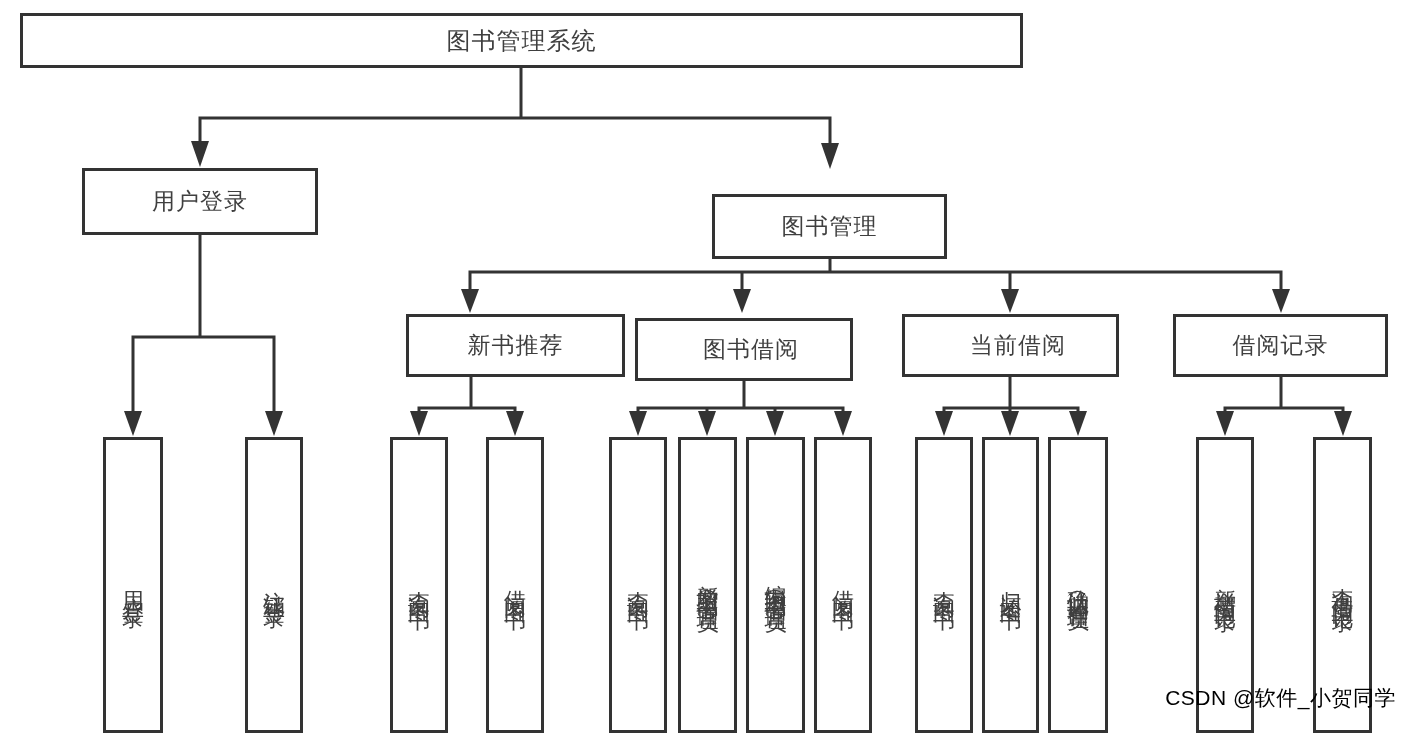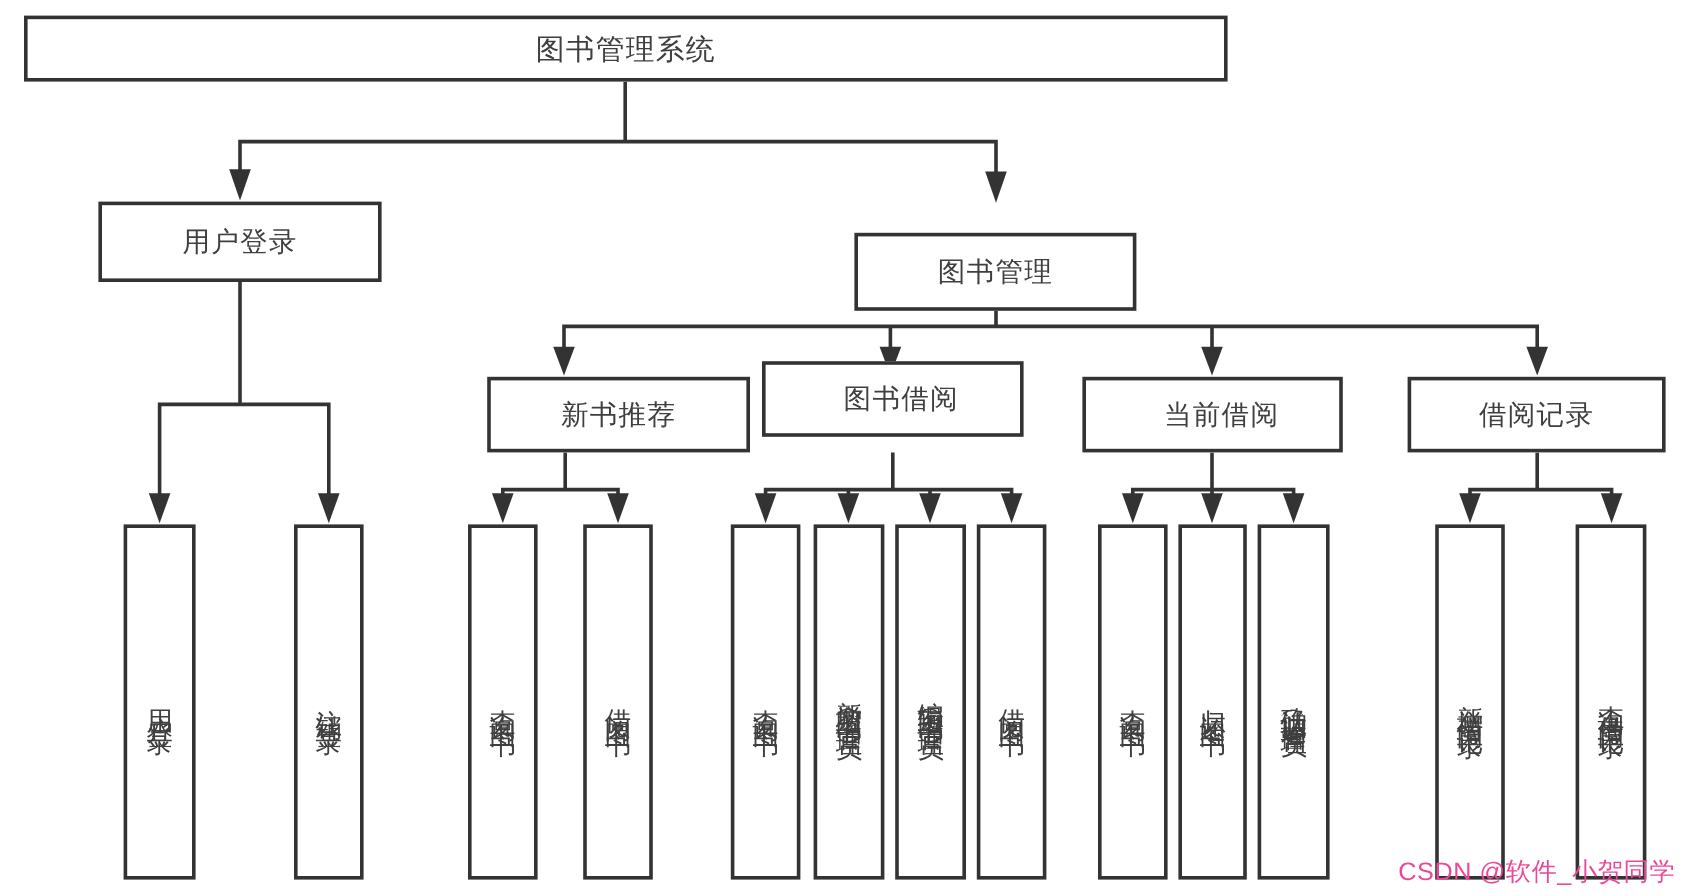--- a/index.html
+++ b/index.html
@@ -28,23 +28,23 @@
     writing-mode: vertical-rl;
     text-orientation: mixed;
     font-size: 22px;
     letter-spacing: 6px;
     line-height: 1;
     white-space: nowrap;
   }
   .watermark {
     position: absolute;
     right: 9px;
-    top: 712px;
+    top: 684px;
     font-size: 21px;
-    color: #ec4899;
+    color: #000000;
     letter-spacing: 0.5px;
     white-space: nowrap;
   }
 </style>
 </head>
 <body>
 
 <div id="stage">
 
   <svg id="wires" viewBox="0 0 1405 747" xmlns="http://www.w3.org/2000/svg" aria-hidden="true">
@@ -101,21 +101,21 @@
   <div class="box" style="left:82px; top:168px; width:236px; height:67px;">
     <span class="h-label">用户登录</span>
   </div>
   <div class="box" style="left:712px; top:170px; width:235px; height:65px;margin-top:24px;">
     <span class="h-label">图书管理</span>
   </div>
 
   <div class="box" style="left:362px; top:314px; width:219px; height:63px;margin-left:44px;">
     <span class="h-label">新书推荐</span>
   </div>
-  <div class="box" style="left:635px; top:301px; width:218px; height:63px;padding-left:14px;">
+  <div class="box" style="left:635px; top:318px; width:218px; height:63px;padding-left:14px;">
     <span class="h-label">图书借阅</span>
   </div>
   <div class="box" style="left:902px; top:314px; width:217px; height:63px;padding-left:15px;">
     <span class="h-label">当前借阅</span>
   </div>
   <div class="box" style="left:1173px; top:314px; width:215px; height:63px;justify-content:center;">
     <span class="h-label">借阅记录</span>
   </div>
 
   <div class="box" style="left:103px; top:437px; width:60px; height:296px;">

